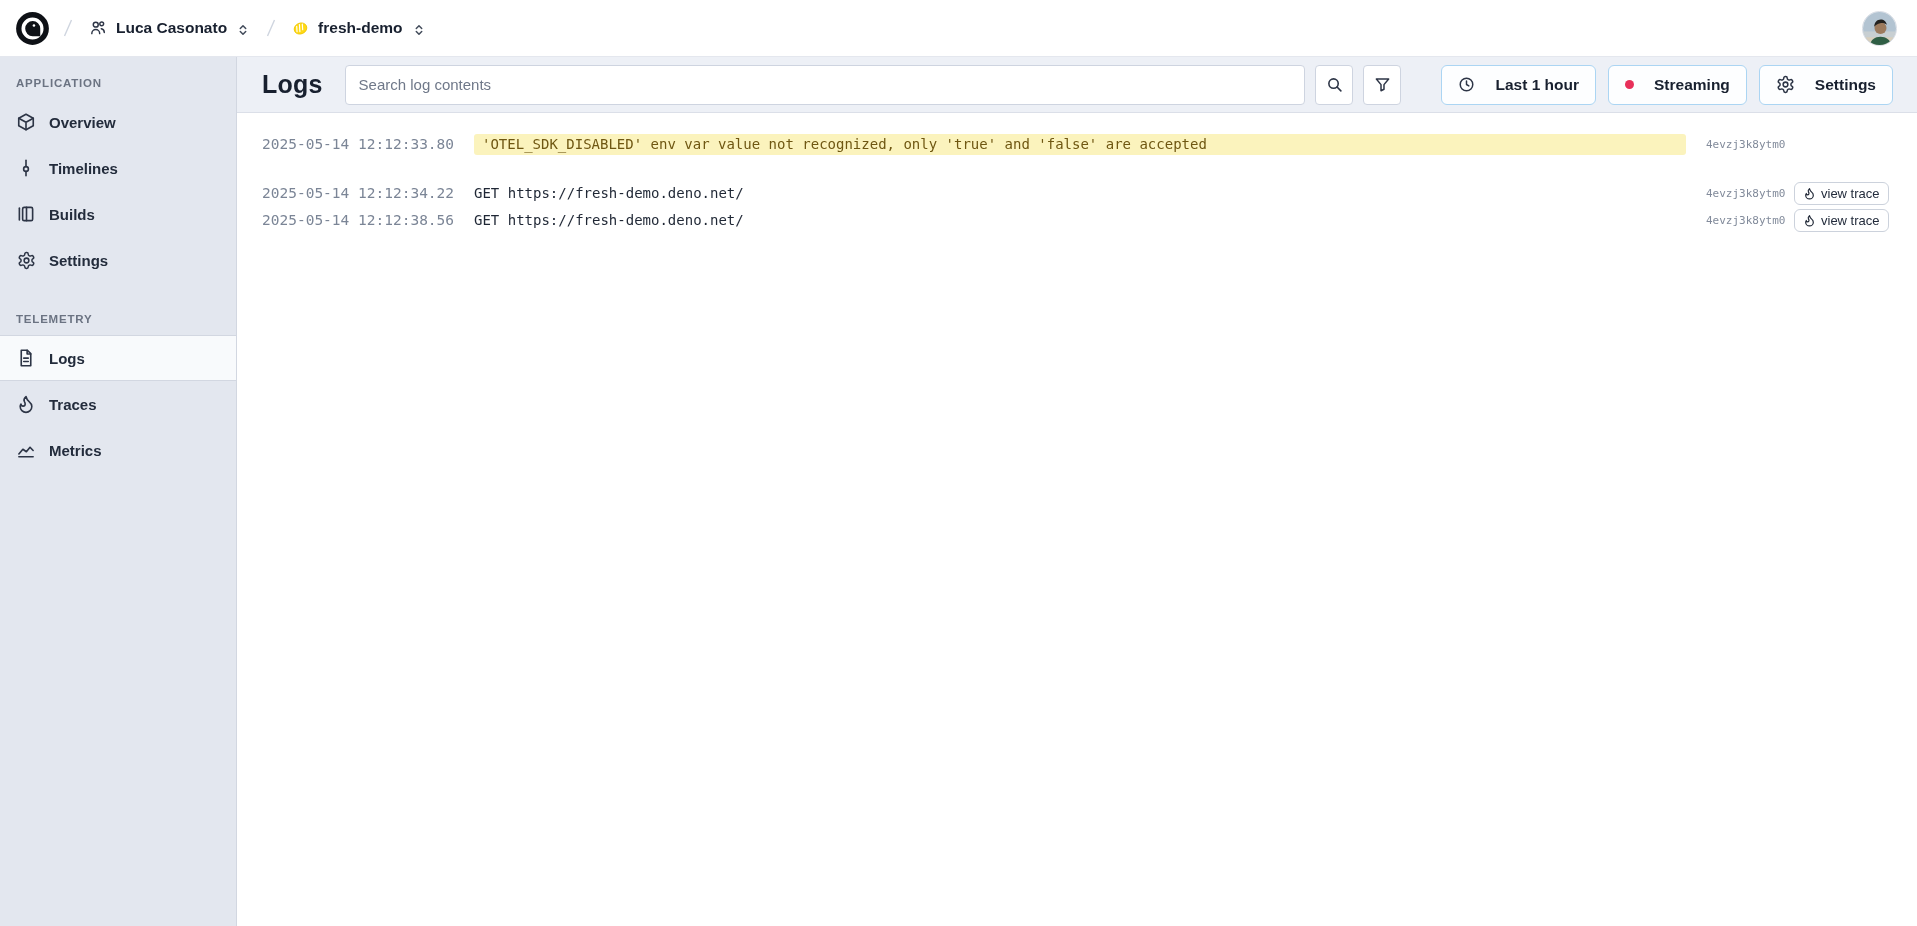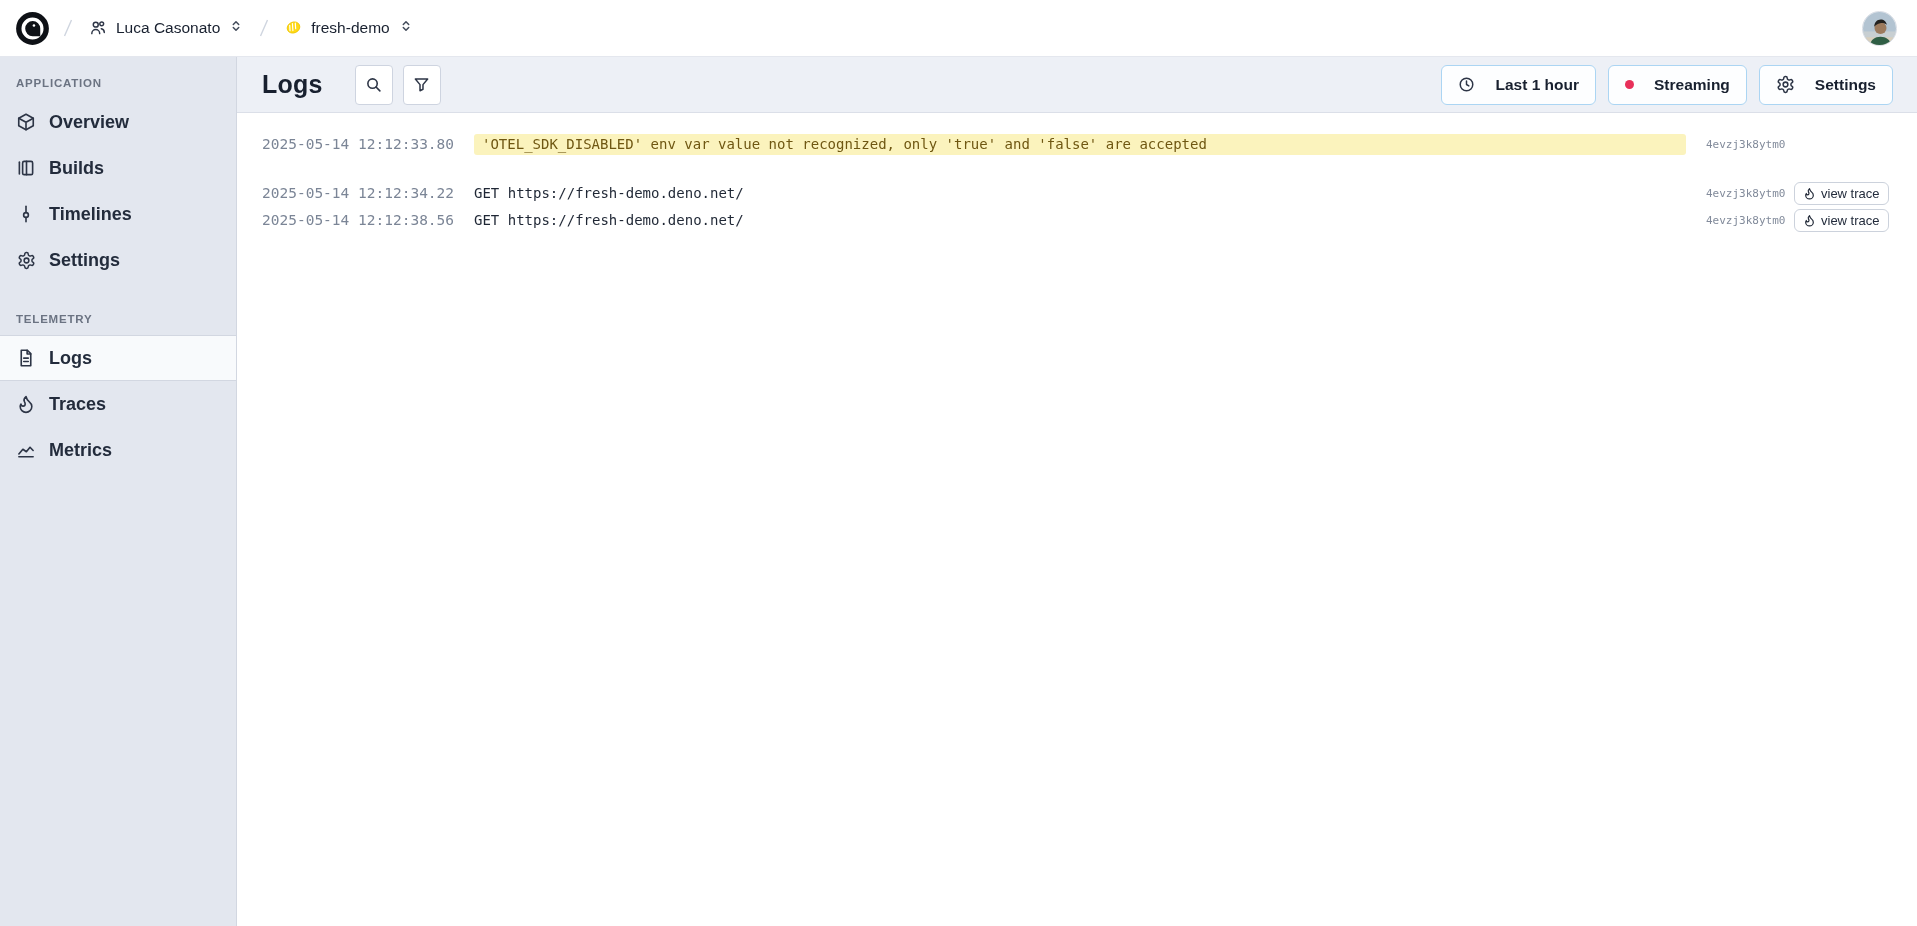--- a/index.html
+++ b/index.html
@@ -11,34 +11,34 @@
   html,body{margin:0;padding:0}
   body{
     width:1917px;height:926px;overflow:hidden;background:#fff;
     font-family:"Liberation Sans",sans-serif;color:var(--ink);position:relative;
   }
   
   .topnav{height:57px;display:flex;align-items:center;gap:8px;
     padding:0 20px 0 16px;background:#fff;border-bottom:1px solid #e4e7ee}
   .logo{display:flex;align-items:center;cursor:pointer}
   .slash{display:flex;align-items:center;margin:0 4px}
-  .crumb{display:flex;align-items:flex-start;gap:9px;background:none;border:0;
-    font-family:inherit;font-size:15.5px;font-weight:400;color:var(--ink);cursor:pointer;padding:4px 2px}
+  .crumb{display:flex;align-items:flex-end;gap:9px;background:none;border:0;
+    font-family:inherit;font-size:15.5px;font-weight:700;color:var(--ink);cursor:pointer;padding:4px 2px}
   .sel{color:#434c5b;display:flex}
   .ic{display:inline-flex;align-items:center;justify-content:center;color:#2d3546}
   .avatar{margin-left:auto;width:35px;height:35px;border-radius:50%;overflow:hidden;
     border:1px solid #d9dde5;cursor:pointer;flex:none}
   .avatar svg{display:block}
   
   .shell{display:flex;height:869px}
   .sidebar{width:237px;flex:none;background:var(--sidebar-bg);border-right:1px solid var(--border)}
   .side-label{padding:20px 16px 10px;font-size:11.5px;font-weight:700;letter-spacing:.07em;color:#6b7382}
   .side-label.gap{padding-top:30px}
   .side-item{height:46px;display:flex;align-items:center;gap:13px;padding:0 16px;
-    font-size:18px;font-weight:700;color:#232c3c;cursor:pointer}
+    font-size:15px;font-weight:700;color:#232c3c;cursor:pointer}
   .side-item .ic{width:20px;height:20px}
   .side-item.active{background:#f8fafc;border-top:1px solid var(--border);border-bottom:1px solid var(--border)}
   
   .main{flex:1;display:flex;flex-direction:column;min-width:0;background:#fff}
   .toolbar{height:56px;flex:none;background:var(--toolbar-bg);border-bottom:1px solid #dbdfe8;
     display:flex;align-items:center;padding:0 24px 0 25px}
   .toolbar h1{font-size:25px;font-weight:700;margin:0 22px 0 0;color:var(--ink);letter-spacing:.2px}
   .search-input{flex:1;max-width:983px;height:40px;border:1px solid #ced4e0;border-radius:4px;
     padding:0 13px;font-family:inherit;font-size:15px;color:var(--ink);background:#fff;outline:none}
   .search-input::placeholder{color:#6f7889}
@@ -137,39 +137,39 @@
           <svg viewBox="0 0 16 16" width="20" height="20" fill="none" stroke="currentColor" stroke-width="1.3" stroke-linecap="round" stroke-linejoin="round">
             <path d="M8 1.8 13.8 5v6L8 14.2 2.2 11V5L8 1.8z"></path>
             <path d="M2.2 5 8 8.2 13.8 5M8 8.2v6"></path>
           </svg>
         </span>
         <span>Overview</span>
       </div>
       <div class="side-item">
         <span class="ic">
           <svg viewBox="0 0 16 16" width="20" height="20" fill="none" stroke="currentColor" stroke-width="1.3" stroke-linecap="round" stroke-linejoin="round">
+            <path d="M8 1.8v5"></path>
+            <circle cx="8" cy="8.8" r="1.9"></circle>
+            <path d="M8 10.7v3.5"></path>
+          </svg>
+        </span>
+        <span>Timelines</span>
+      </div>
+      <div class="side-item">
+        <span class="ic">
+          <svg viewBox="0 0 16 16" width="20" height="20" fill="none" stroke="currentColor" stroke-width="1.3" stroke-linecap="round" stroke-linejoin="round">
             <path d="M2.7 3.3v9.4"></path>
             <rect x="5.3" y="2.7" width="8" height="10.6" rx="1.2"></rect>
             <path d="M8.4 2.7v10.6"></path>
           </svg>
         </span>
         <span>Builds</span>
       </div>
       <div class="side-item">
         <span class="ic">
-          <svg viewBox="0 0 16 16" width="20" height="20" fill="none" stroke="currentColor" stroke-width="1.3" stroke-linecap="round" stroke-linejoin="round">
-            <path d="M8 1.8v5"></path>
-            <circle cx="8" cy="8.8" r="1.9"></circle>
-            <path d="M8 10.7v3.5"></path>
-          </svg>
-        </span>
-        <span>Timelines</span>
-      </div>
-      <div class="side-item">
-        <span class="ic">
           <svg viewBox="0 0 24 24" width="19" height="19" fill="none" stroke="currentColor" stroke-width="1.9" stroke-linecap="round" stroke-linejoin="round">
             <path d="M12.22 2h-.44a2 2 0 0 0-2 2v.18a2 2 0 0 1-1 1.73l-.43.25a2 2 0 0 1-2 0l-.15-.08a2 2 0 0 0-2.73.73l-.22.38a2 2 0 0 0 .73 2.73l.15.1a2 2 0 0 1 1 1.72v.51a2 2 0 0 1-1 1.74l-.15.09a2 2 0 0 0-.73 2.73l.22.38a2 2 0 0 0 2.73.73l.15-.08a2 2 0 0 1 2 0l.43.25a2 2 0 0 1 1 1.73V20a2 2 0 0 0 2 2h.44a2 2 0 0 0 2-2v-.18a2 2 0 0 1 1-1.73l.43-.25a2 2 0 0 1 2 0l.15.08a2 2 0 0 0 2.73-.73l.22-.39a2 2 0 0 0-.73-2.73l-.15-.08a2 2 0 0 1-1-1.74v-.5a2 2 0 0 1 1-1.74l.15-.09a2 2 0 0 0 .73-2.73l-.22-.38a2 2 0 0 0-2.73-.73l-.15.08a2 2 0 0 1-2 0l-.43-.25a2 2 0 0 1-1-1.73V4a2 2 0 0 0-2-2z"></path>
             <circle cx="12" cy="12" r="3"></circle>
           </svg>
         </span>
         <span>Settings</span>
       </div>
       <div class="side-label gap">TELEMETRY</div>
       <div class="side-item active">
         <span class="ic">
@@ -195,20 +195,21 @@
             <path d="M2.3 11.2 5.5 7.4l2.8 2 2.9-3.6 2.5 2.6"></path>
           </svg>
         </span>
         <span>Metrics</span>
       </div>
     </aside>
 
   <main class="main">
     <div class="toolbar">
       <h1>Logs</h1>
+      <input class="search-input" type="text" placeholder="Search log contents" style="">
       <button class="icon-btn">
         <span class="ic">
             <svg viewBox="0 0 16 16" width="17" height="17" fill="none" stroke="currentColor" stroke-width="1.5" stroke-linecap="round" stroke-linejoin="round">
               <circle cx="7.1" cy="7.1" r="4.4"></circle>
               <path d="M10.4 10.4 14 14"></path>
             </svg>
           </span>
       </button>
       <button class="icon-btn">
         <span class="ic">

